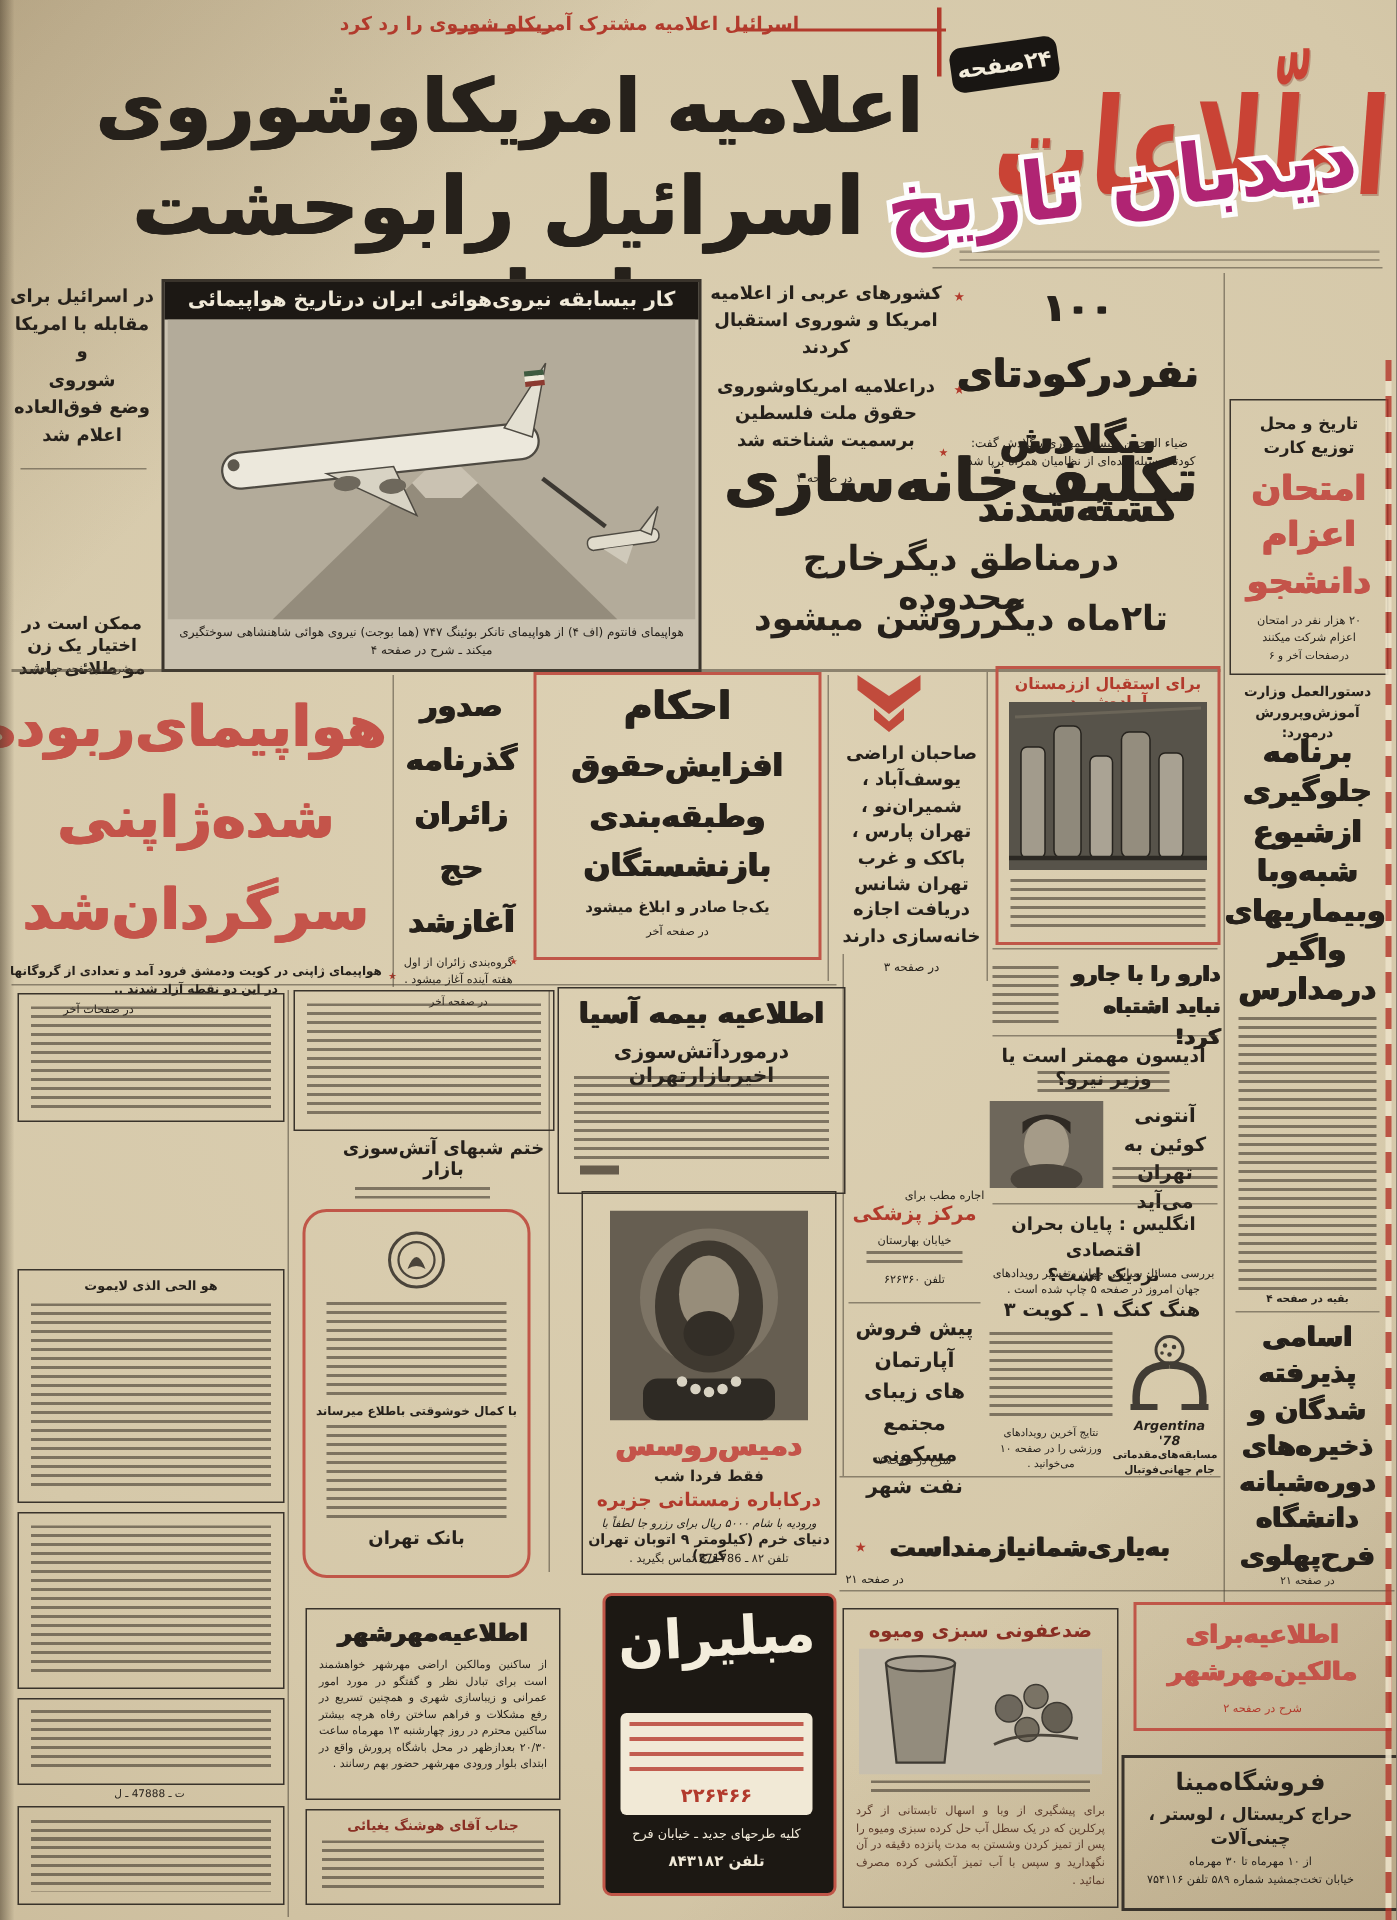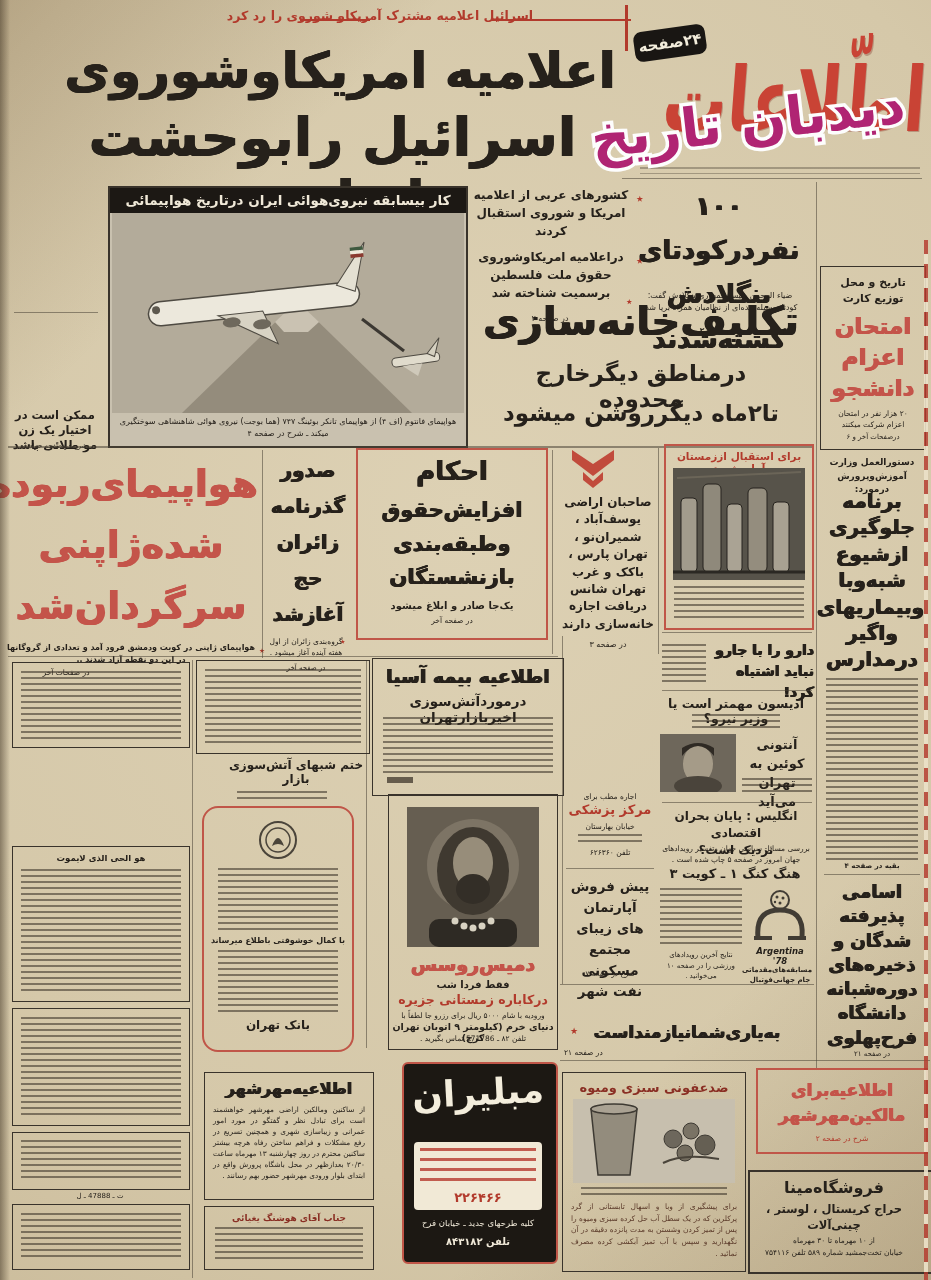--- a/index.html
+++ b/index.html
@@ -56,20 +56,25 @@
 بنگلادش کشته‌شدند</div>
   <div class="abs red b" style="left:626px;top:294px;font-size:12px;">٭</div>
   <div class="abs c" style="left:642px;top:290px;width:156px;font-size:8px;line-height:1.45;">ضیاء الرحمن رئیس جمهوری بنگلادش گفت: کودتا بوسیله عده‌ای از نظامیان همراه برپا شد.</div>
   <div class="abs c b" style="left:680px;top:326px;width:80px;font-size:7.5px;">در صفحه ۲</div>
 
   <div class="abs" style="left:570px;top:90px;width:360px;height:100px;transform:rotate(-6.5deg);z-index:60;">
     <div class="abs b c pre wm-back" style="left:0;top:0;width:360px;font-size:54px;color:#b02473;">دیدبان تاریخ</div>
     <div class="abs b c pre mag" style="left:0;top:0;width:360px;font-size:54px;">دیدبان تاریخ</div>
   </div>
 
+  <div class="abs b c pre" style="left:6px;top:188px;width:98px;font-size:12px;line-height:1.55;">در اسرائیل برای
+مقابله با امریکا و
+شوروی
+وضع فوق‌العاده
+اعلام شد</div>
   <div class="abs hsep" style="left:14px;top:312px;width:84px;height:1px;"></div>
   <div class="abs b c pre" style="left:6px;top:408px;width:98px;font-size:11.5px;line-height:1.3;">ممکن است در
 اختیار یک زن
 مو طلائی باشد</div>
   <div class="abs c" style="left:6px;top:442px;width:98px;font-size:7px;">شرح در صفحه حوادث</div>
 
   <div class="abs box" style="left:108px;top:186px;width:356px;height:258px;background:#c9c1af;">
     <div class="abs c" style="left:0;top:0;width:356px;height:25px;background:#1c1814;">
       <span class="b" style="color:#f0e9d8;font-size:13.5px;line-height:25px;">کار بیسابقه نیروی‌هوائی ایران درتاریخ هواپیمائی جهان</span>
     </div>
@@ -218,21 +223,21 @@
 
   <div class="abs vsep" style="left:366px;top:660px;width:1px;height:388px;"></div>
   <div class="abs vsep" style="left:562px;top:636px;width:1px;height:348px;"></div>
   <div class="abs box1" style="left:372px;top:658px;width:190px;height:136px;">
     <div class="abs b c ink heavy" style="left:0;top:6px;width:190px;font-size:19px;">اطلاعیه بیمه آسیا</div>
     <div class="abs b c ink" style="left:0;top:34px;width:190px;font-size:13.5px;">درموردآتش‌سوزی اخیربازارتهران</div>
     <div class="abs tl-s" style="left:10px;top:58px;width:170px;height:56px;"></div>
     <div class="abs" style="left:14px;top:118px;width:26px;height:6px;background:rgba(52,44,34,.7);"></div>
   </div>
 
-  <div class="abs c" style="left:564px;top:792px;width:92px;font-size:7.5px;">اجاره مطب برای</div>
+  <div class="abs c" style="left:564px;top:792px;width:92px;font-size:7.5px;padding-left:20px;">اجاره مطب برای</div>
   <div class="abs red b c" style="left:564px;top:802px;width:92px;font-size:13px;">مرکز پزشکی</div>
   <div class="abs c" style="left:564px;top:822px;width:92px;font-size:7.5px;">خیابان بهارستان</div>
   <div class="abs tl-s" style="left:578px;top:834px;width:64px;height:12px;"></div>
   <div class="abs c" style="left:564px;top:848px;width:92px;font-size:7.5px;">تلفن ۶۲۶۳۶۰</div>
   <div class="abs hsep" style="left:566px;top:868px;width:88px;height:1px;"></div>
   <div class="abs b c pre ink" style="left:564px;top:876px;width:92px;font-size:13.5px;line-height:1.55;">پیش فروش
 آپارتمان
 های زیبای
 مجتمع مسکونی
 نفت شهر</div>
@@ -328,21 +333,21 @@
       <rect x="22" y="112" width="88" height="28" rx="10" fill="#2e2a24"></rect>
       <circle cx="48" cy="114" r="3.5" fill="#d8d2c2"></circle>
         <circle cx="57" cy="119" r="3.5" fill="#d8d2c2"></circle>
       <circle cx="66" cy="121" r="3.5" fill="#d8d2c2"></circle>
         <circle cx="75" cy="119" r="3.5" fill="#d8d2c2"></circle>
       <circle cx="84" cy="114" r="3.5" fill="#d8d2c2"></circle>
     </svg>
     <div class="abs red b c heavy" style="left:0;top:158px;width:168px;font-size:19px;color:#c4544a;">دمیس‌روسس</div>
     <div class="abs b c" style="left:0;top:184px;width:168px;font-size:10px;">فقط فردا شب</div>
     <div class="abs red b c" style="left:0;top:197px;width:168px;font-size:12.5px;">درکاباره زمستانی جزیره</div>
-    <div class="abs c" style="left:0;top:216px;width:168px;font-size:7.5px;">ورودیه با شام ۵۰۰۰ ریال برای رزرو جا لطفاً با</div>
+    <div class="abs c" style="left:0;top:216px;width:168px;font-size:7.5px;font-style:italic;">ورودیه با شام ۵۰۰۰ ریال برای رزرو جا لطفاً با</div>
     <div class="abs b c" style="left:0;top:226px;width:168px;font-size:9.5px;">دنیای خرم (کیلومتر ۹ اتوبان تهران کرج)</div>
     <div class="abs c" style="left:0;top:239px;width:168px;font-size:7.5px;">تلفن ۸۲ ـ 571786 تماس بگیرید .</div>
   </div>
 
   <div class="abs rbox" style="left:402px;top:1062px;width:152px;height:198px;background:#1c1813;border-radius:6px;">
     <div class="abs b c" style="left:0;top:8px;width:148px;font-size:36px;color:#f3eddc;transform:rotate(-3deg);">مبلیران</div>
     <div class="abs" style="left:10px;top:78px;width:128px;height:68px;background:#f1e9d6;border-radius:4px;">
       <div class="abs tl-red" style="left:6px;top:6px;width:116px;height:40px;"></div>
       <div class="abs red b c" style="left:0;top:48px;width:128px;font-size:13px;">۲۲۶۴۶۶</div>
     </div>

